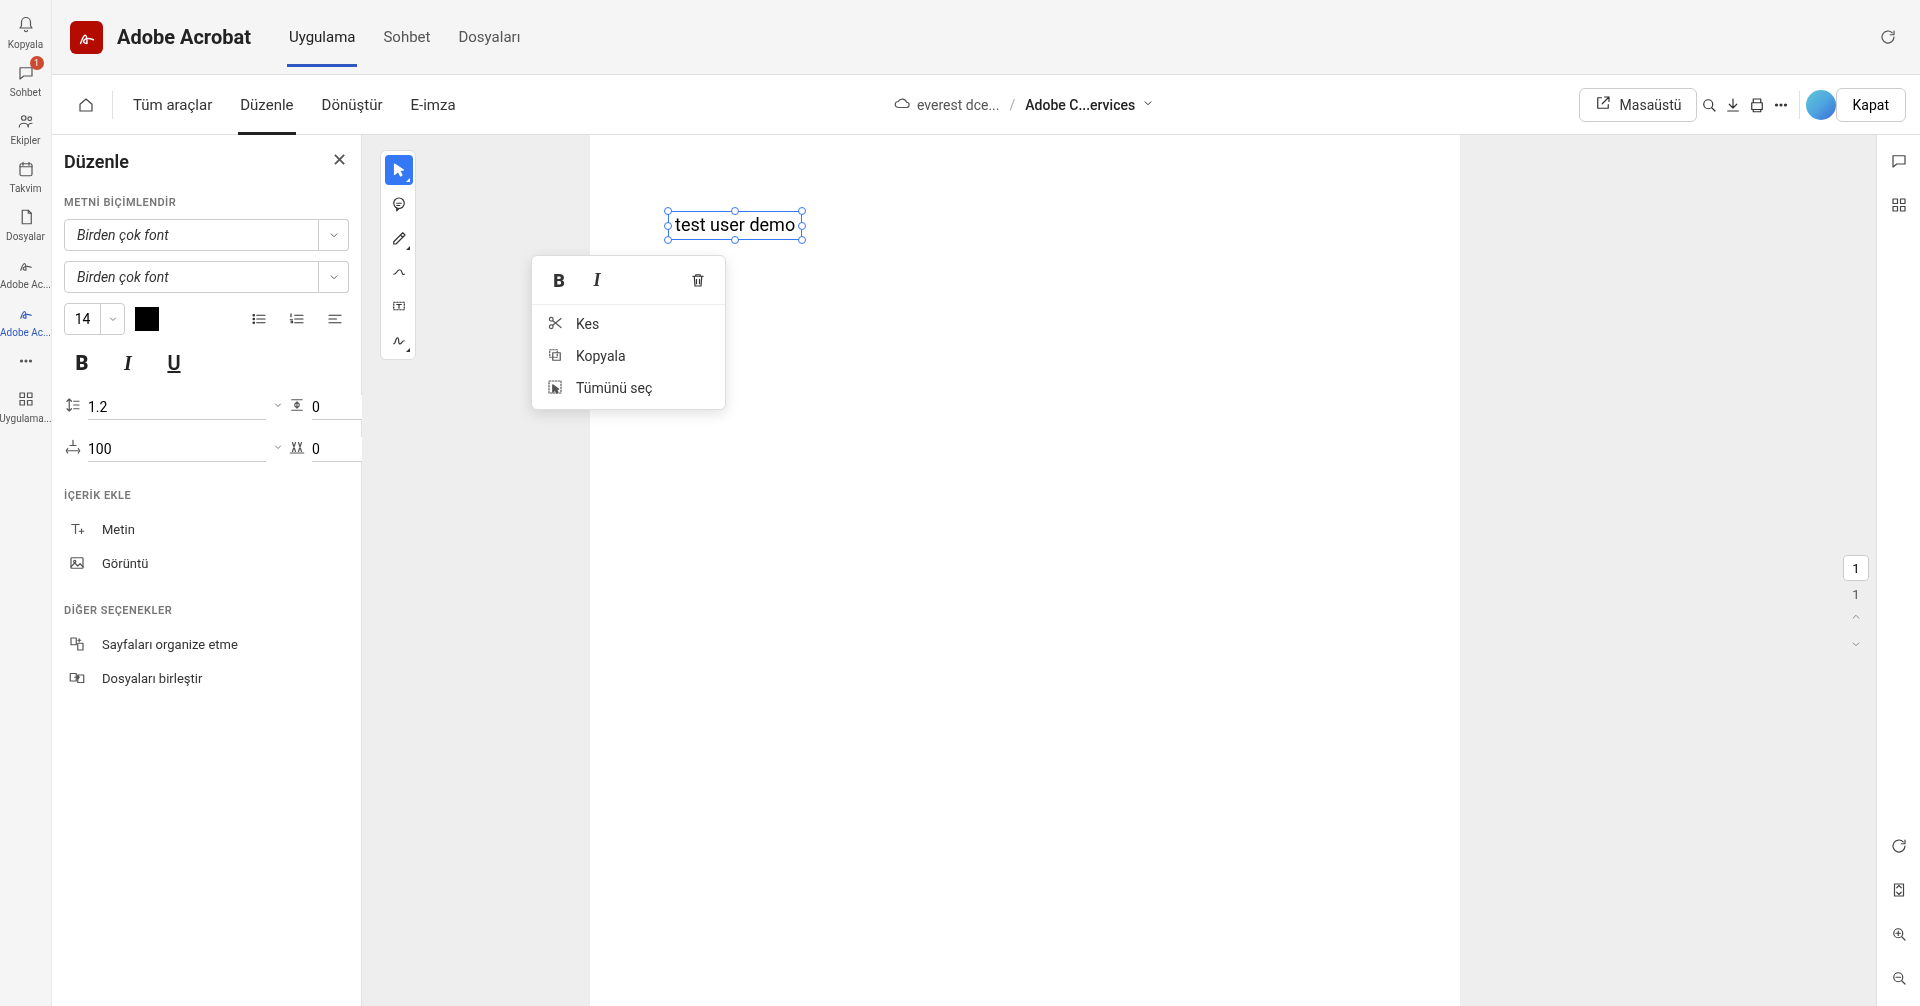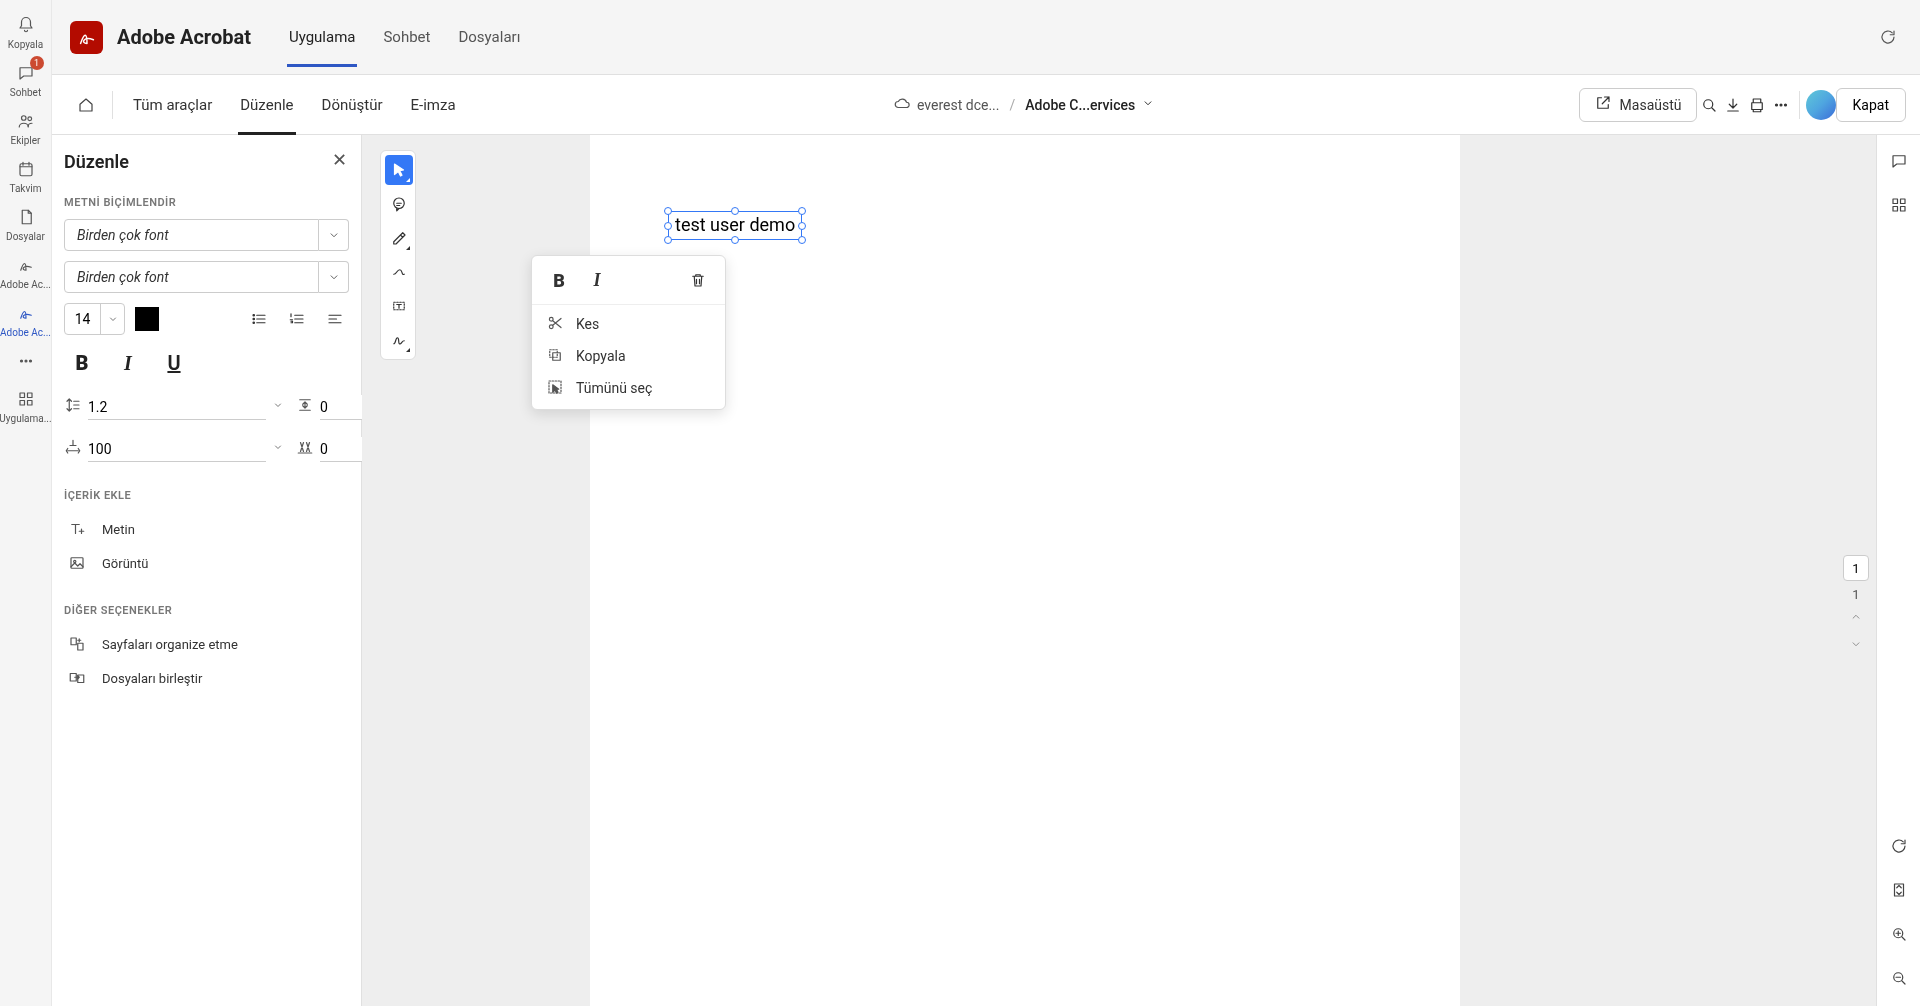--- a/index.html
+++ b/index.html
@@ -55,21 +55,21 @@
 .row { display: flex; gap: 10px; margin-bottom: 10px; align-items: center; }
 .size-box { height: 32px; border: 1px solid #ccc; border-radius: 4px; display: flex; align-items: center; }
 .size-input { width: 35px; text-align: center; border: none; font-size: 14px; height: 30px; background: transparent; }
 .size-arrow { width: 24px; border-left: 1px solid #ccc; height: 30px; display: flex; align-items: center; justify-content: center; cursor: pointer; color: #555; }
 .color-swatch { width: 24px; height: 24px; background: #000; cursor: pointer; }
 .mini-btn { width: 28px; height: 28px; display: flex; align-items: center; justify-content: center; cursor: pointer; color: #333; }
 .biubtn { width: 36px; height: 36px; display: flex; align-items: center; justify-content: center; font-size: 20px; cursor: pointer; color: #222; }
 .biubtn.bold { font-weight: 900; }
 .biubtn.italic { font-style: italic; font-family: serif; font-weight: 600; }
 .biubtn.uline { text-decoration: underline; font-weight: 600; }
-.spacing-row { display: flex; gap: 12px; }
+.spacing-row { display: flex; gap: 4px; }
 .spacing-ctl { flex: 1; height: 32px; display: flex; align-items: center; gap: 6px; }
 .spacing-ctl .sicon { width: 18px; color: #555; }
 .spacing-ctl input { flex: 1; border: none; border-bottom: 1px solid #ccc; font-size: 14px; padding: 4px 0; }
 .spacing-ctl .sarrow { cursor: pointer; color: #555; }
 .action-item { display: flex; align-items: center; gap: 14px; padding: 8px 2px; cursor: pointer; font-size: 13px; color: #333; }
 .action-item .aicon { width: 22px; display: flex; justify-content: center; color: #555; }
 
 
 .doc-area { flex: 1; background: #eee; position: relative; overflow: hidden; }
 .page { position: absolute; left: 228px; top: 0; width: 870px; height: 1130px; background: #fff; }

